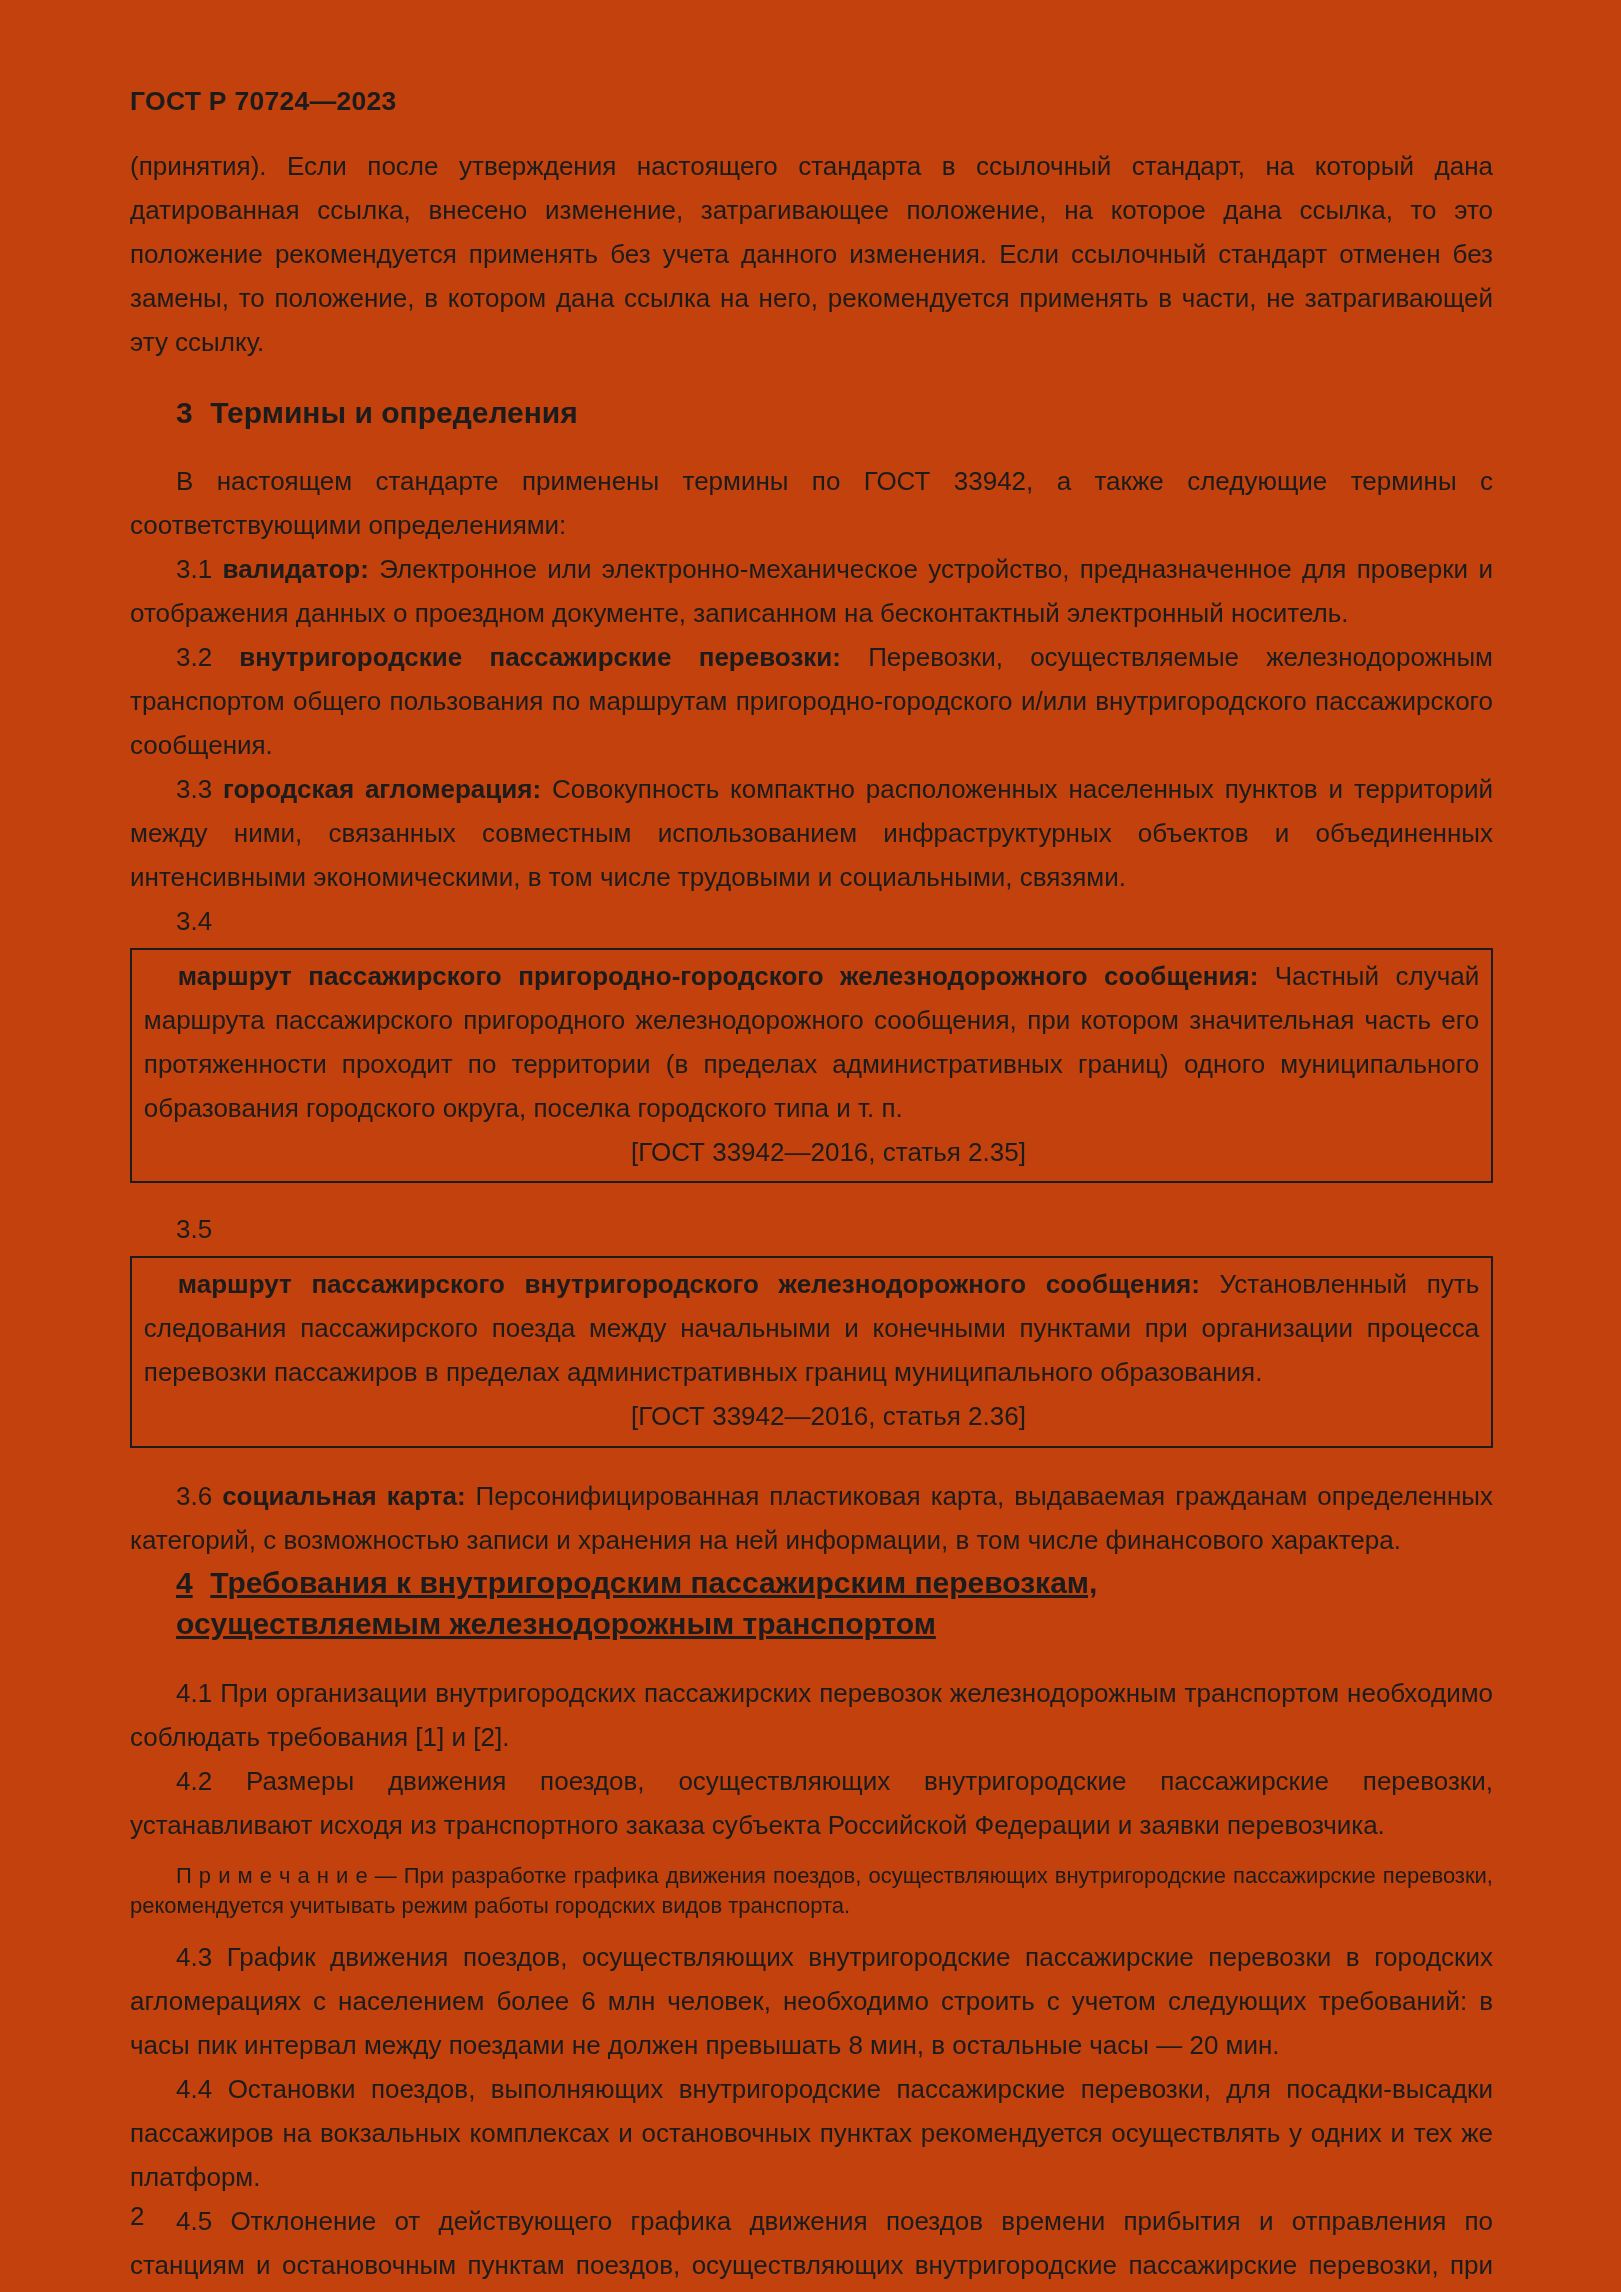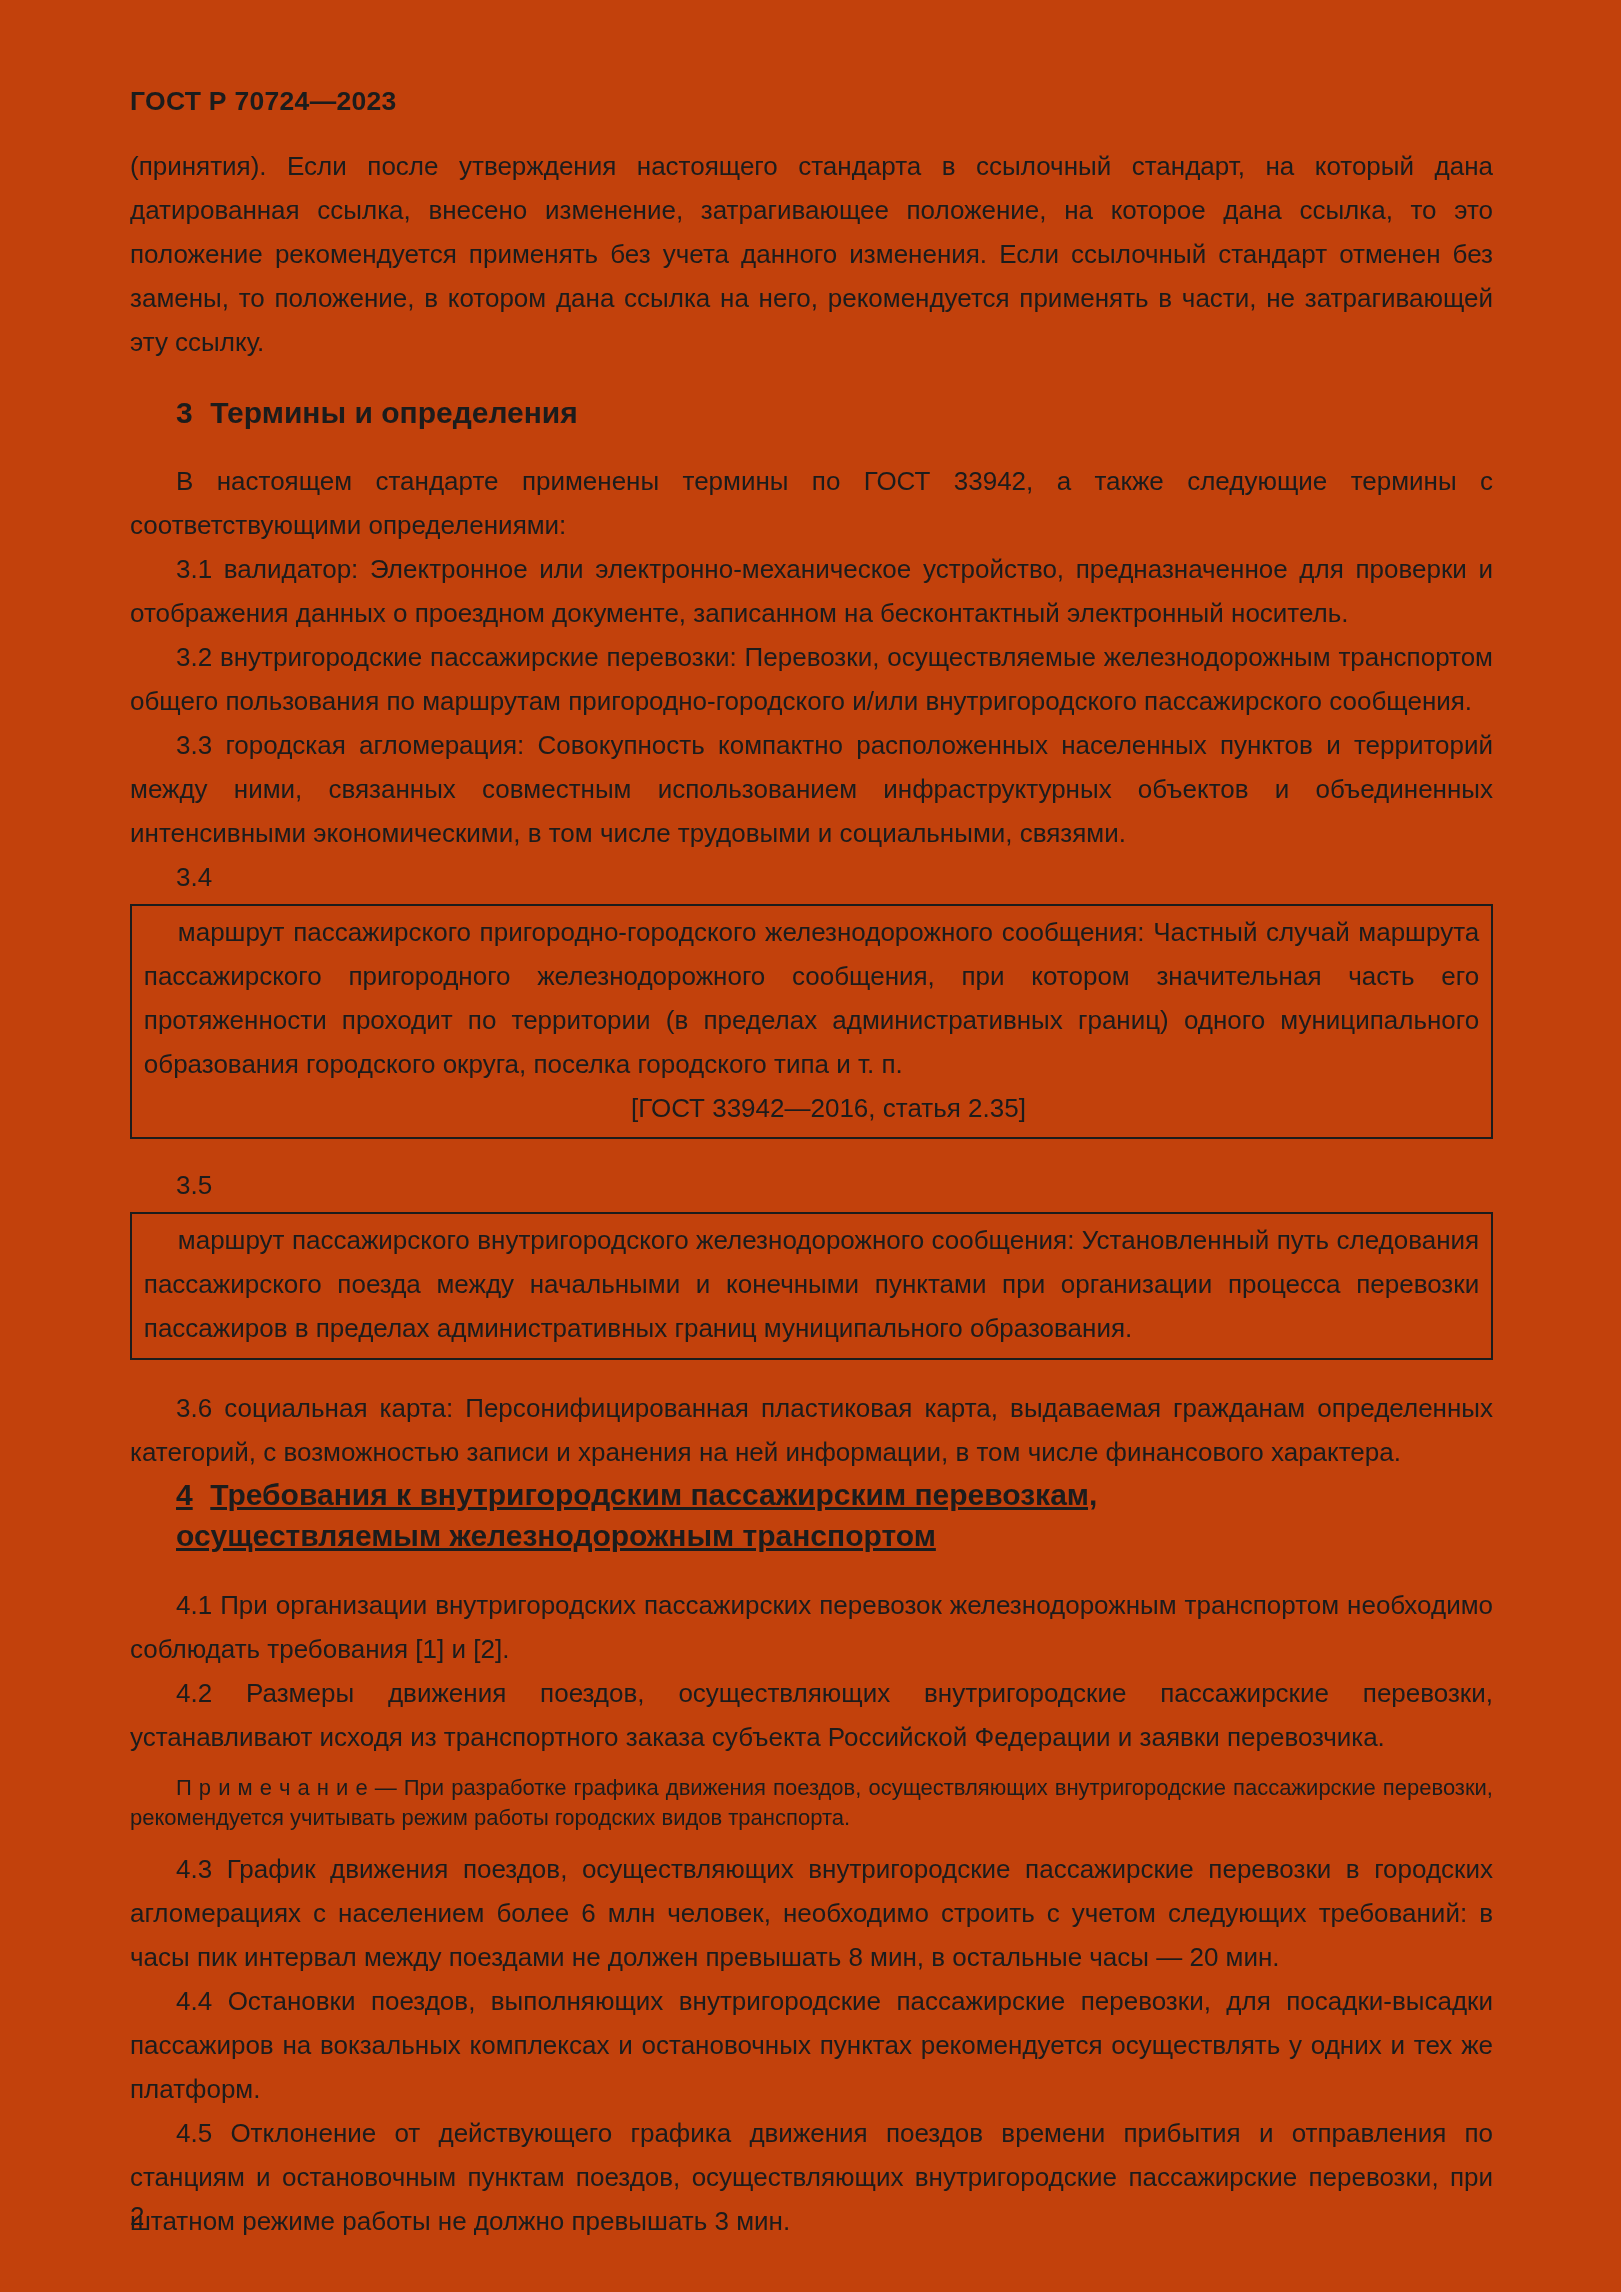--- a/index.html
+++ b/index.html
@@ -19,21 +19,21 @@
     font-weight: bold;
     margin-bottom: 27.4px;
     letter-spacing: 0.3px;
   }
   p.body {
     font-size: 26px;
     line-height: 44px;
     text-align: justify;
   }
   p.indent { text-indent: 46px; }
-  .b { font-weight: normal; }
+  .b { font-weight: bold; }
   h2.sec {
     font-size: 30px;
     line-height: 41px;
     font-weight: bold;
     padding-left: 46px;
   }
   h2.sec .hnum { margin-right: 17.6px; }
   .h3-sec { margin-top: 28px; margin-bottom: 25.5px; }
   .h4-sec { margin-bottom: 27.4px; text-decoration: underline; }
   .defbox {
@@ -82,20 +82,21 @@
 
   <div class="defbox">
     <p class="body"><span class="b">маршрут пассажирского пригородно-городского железнодорожного сообщения:</span> <span>Частный случай маршрута пассажирского пригородного железнодорожного сообщения, при котором значительная часть его протяженности проходит по территории (в пределах административных границ) одного муниципального образования городского округа, поселка городского типа и т. п.</span></p>
     <p class="body source">[ГОСТ 33942—2016, статья 2.35]</p>
   </div>
 
   <p class="body indent after-box">3.5</p>
 
   <div class="defbox">
     <p class="body"><span class="b">маршрут пассажирского внутригородского железнодорожного сообщения:</span> <span>Установленный путь следования пассажирского поезда между начальными и конечными пунктами при организации процесса перевозки пассажиров в пределах административных границ муниципального образования.</span></p>
+    <p class="body source">[ГОСТ 33942—2016, статья 2.36]</p>
   </div>
 
   <p class="body indent gap-top"><span>3.6</span> <span class="b">социальная карта:</span> <span>Персонифицированная пластиковая карта, выдаваемая гражданам определенных категорий, с возможностью записи и хранения на ней информации, в том числе финансового характера.</span></p>
 
   <h2 class="sec h4-sec"><span class="hnum">4</span><span>Требования к внутригородским пассажирским перевозкам,</span><br><span>осуществляемым железнодорожным транспортом</span></h2>
 
   <p class="body indent"><span>4.1</span> <span>При организации внутригородских пассажирских перевозок железнодорожным транспортом необходимо соблюдать требования [1] и [2].</span></p>
 
   <p class="body indent"><span>4.2</span> <span>Размеры движения поездов, осуществляющих внутригородские пассажирские перевозки, устанавливают исходя из транспортного заказа субъекта Российской Федерации и заявки перевозчика.</span></p>
 

